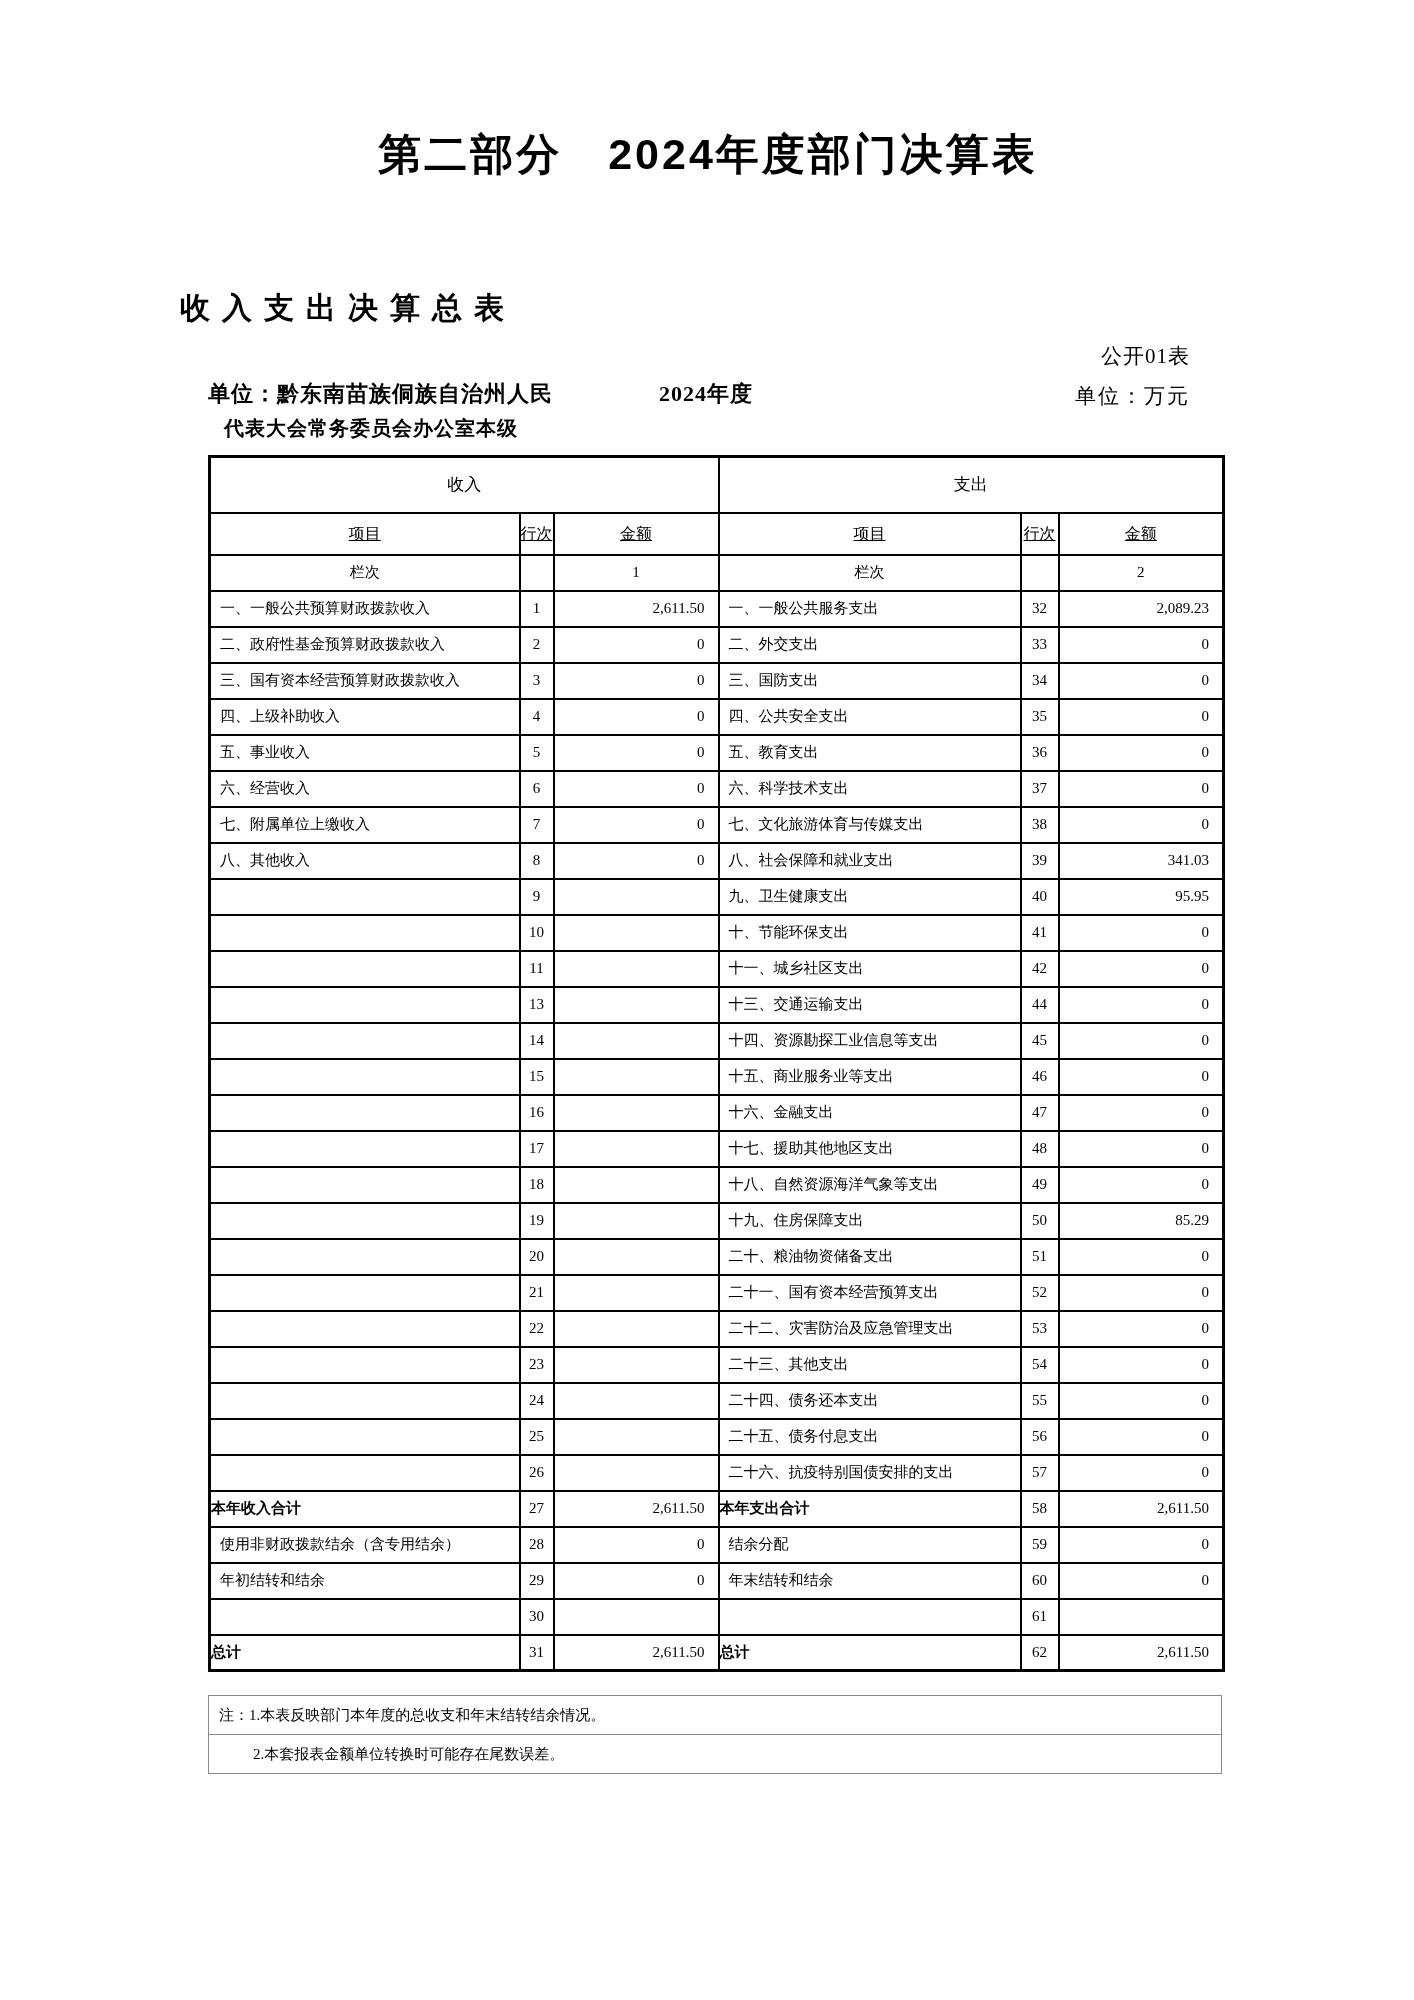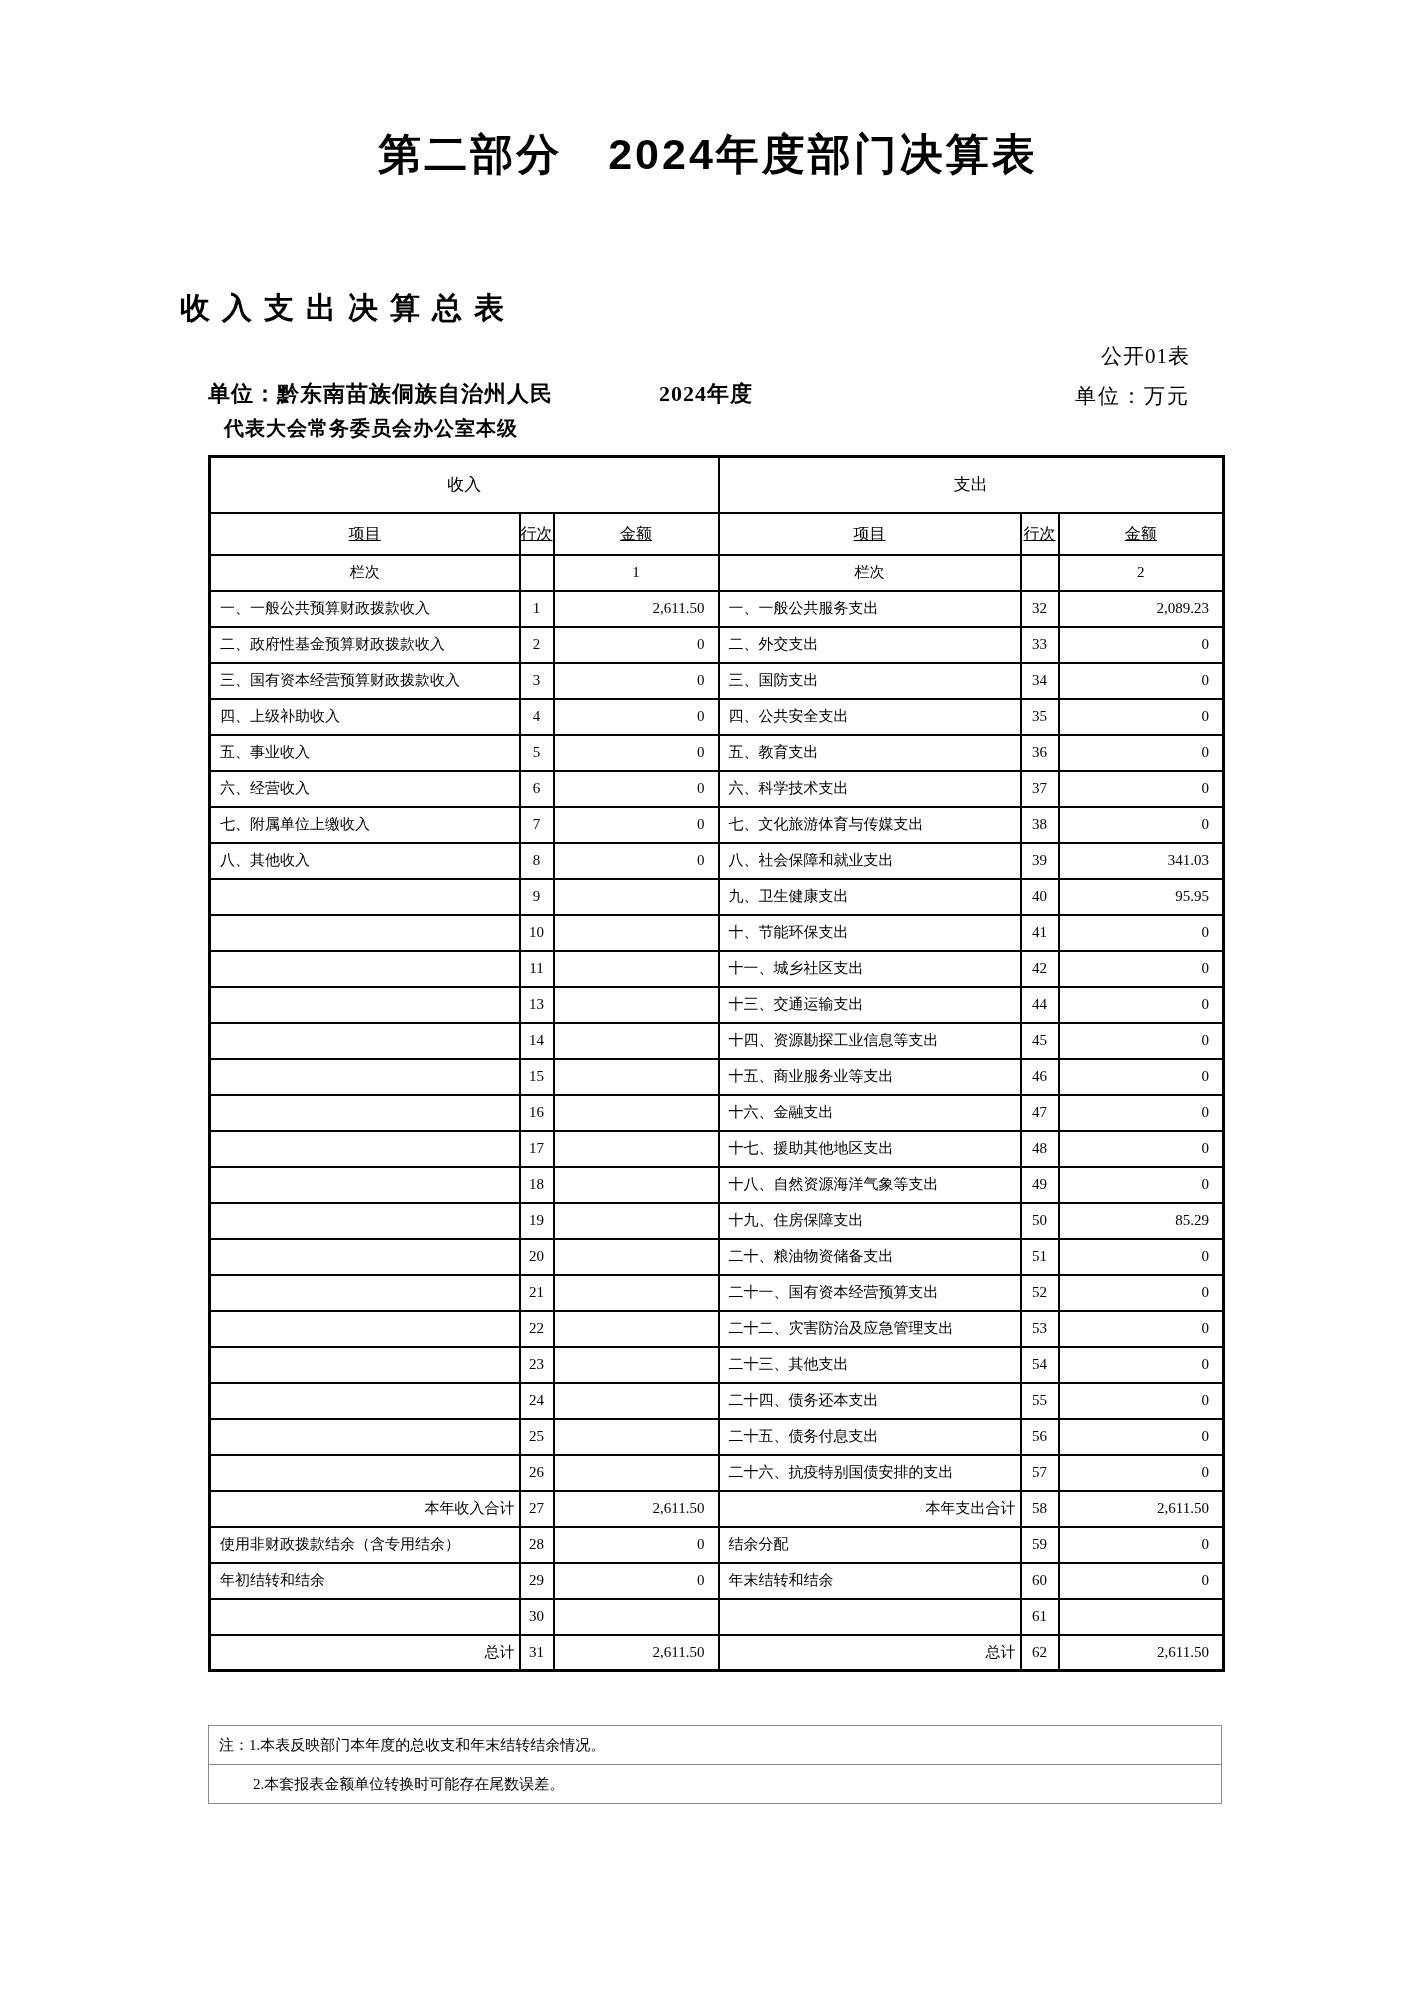--- a/index.html
+++ b/index.html
@@ -38,27 +38,26 @@
     border:2px solid #000; font-size:15px; overflow:hidden;
     vertical-align:middle; word-break:break-all;
   }
   tr.sec-header td { height:56px; text-align:center; font-size:17px; }
   tr.col-header td { height:42px; text-align:center; font-size:16px; line-height:1.2;text-decoration:underline; }
   tr.lanci-row td { height:36px; text-align:center;margin-top:32px; }
   tr.data-row { height:36px; }
   td.item   { text-align:left; padding:0 4px 0 9px; }
   td.rowno  { text-align:center; }
   td.amount { text-align:right; padding-right:13px; }
-  td.total-cell { text-align:right; font-weight:normal; padding-left:0; }
+  td.total-cell { text-align:left; font-weight:bold; padding-left:0; }
 
   table.notes {
     position:absolute; left:208px; top:1695px; width:1014px;
     border-collapse:collapse; table-layout:fixed;
     border:1px solid #8a8a8a;
-    margin-top:30px;
   }
   table.notes td {
     border:1px solid #8a8a8a; height:39px; font-size:15px;
     text-align:left; vertical-align:middle;
   }
   td.note-1 { padding-left:10px; }
   td.note-2 { padding-left:44px; }
 </style>
 </head>
 <body>

